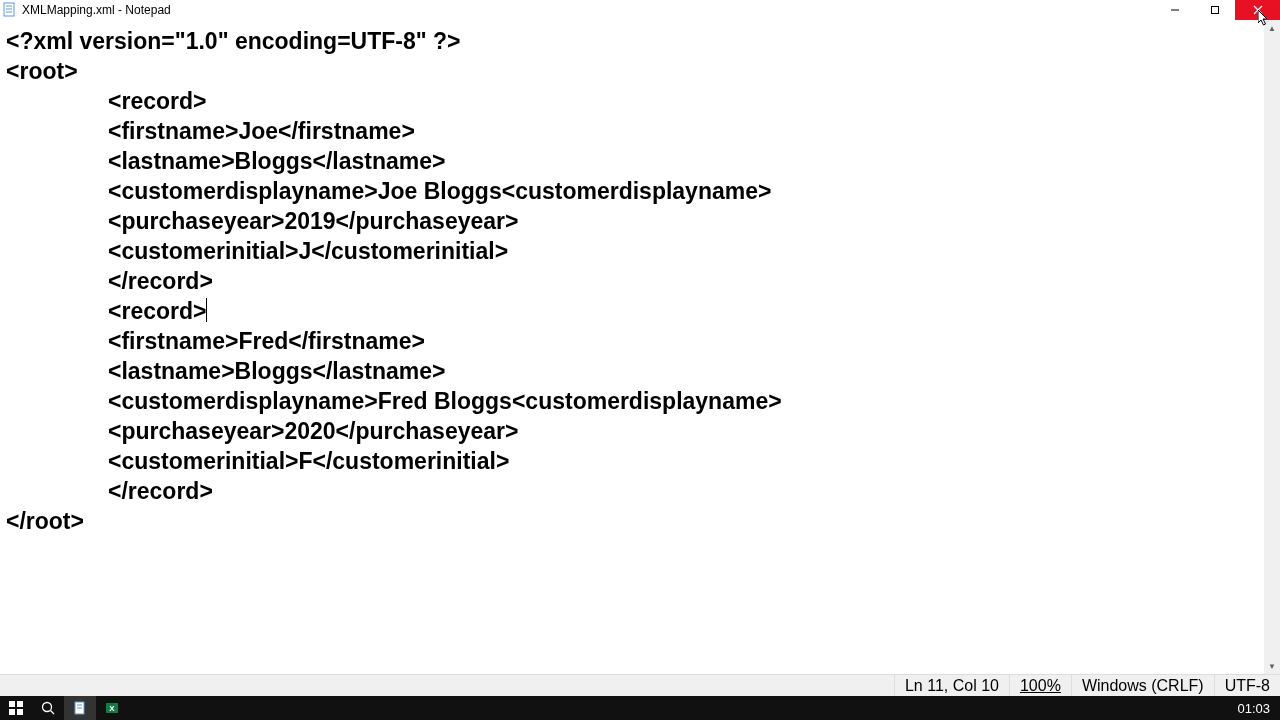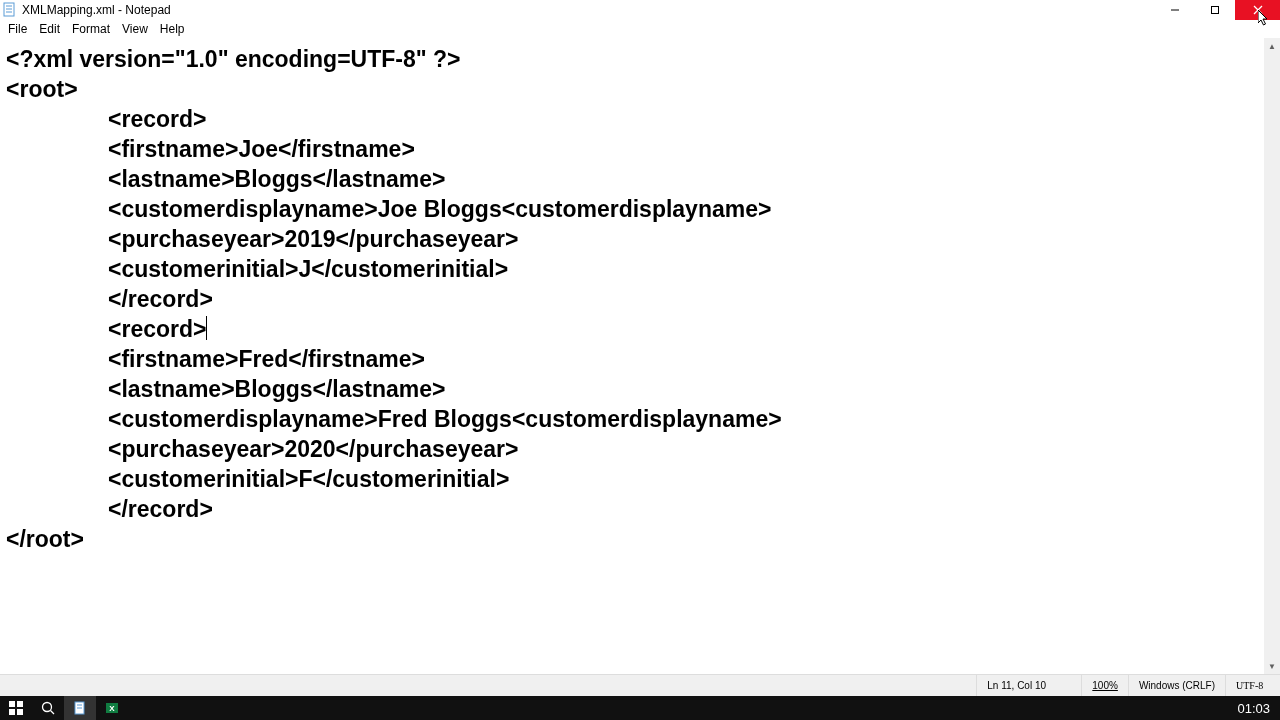--- a/index.html
+++ b/index.html
@@ -14,27 +14,27 @@
   .win-btn.close { background: #e81123; color: #fff; width: 45px; }
   .cursor { position: absolute; width: 12px; height: 18px; pointer-events: none; }
   .menubar { height: 18px; background: #fff; display: flex; align-items: center; font-size: 12px; color: #000; padding-left: 2px; }
   .menu-item { padding: 0 6px; height: 18px; line-height: 18px; }
   .editor-wrap { position: relative; flex: 1 1 auto; display: flex; }
   .editor { flex: 1 1 auto; padding: 6px 4px 0 6px; font-family: "Segoe UI", Tahoma, sans-serif; font-size: 23px; font-weight: 700; line-height: 30px; color: #000; white-space: pre; overflow: hidden; }
   .caret { display: inline-block; width: 0; height: 24px; border-left: 1px solid #000; vertical-align: -3px; margin-left: 0; }
   .vscroll { width: 16px; background: #f0f0f0; display: flex; flex-direction: column; }
   .vscroll .arrow { height: 16px; display: flex; align-items: center; justify-content: center; color: #606060; font-size: 8px; }
   .vscroll .track { flex: 1; }
-  .statusbar { height: 22px; background: #f0f0f0; border-top: 1px solid #ddd; display: flex; align-items: center; font-size: 10px; color: #000; }
+  .statusbar { height: 22px; background: #f0f0f0; border-top: 1px solid #ddd; display: flex; align-items: center; font-size: 16px; color: #000; }
   .statusbar .spacer { flex: 1; }
   .status-cell { padding: 0 10px; height: 22px; line-height: 22px; border-left: 1px solid #ddd; }
   .status-cell.first { border-left: 1px solid #ddd; min-width: 105px; }
   .status-cell.zoom { min-width: 40px; text-decoration: underline; }
   .status-cell.eol { min-width: 85px; }
-  .status-cell.enc { min-width: 55px; font-family: Liberation Serif, serif; }
+  .status-cell.enc { min-width: 55px; }
   .taskbar { position: absolute; left: 0; bottom: 0; width: 1280px; height: 24px; background: #111; display: flex; align-items: center; }
   .task-btn { width: 32px; height: 24px; display: flex; align-items: center; justify-content: center; color: #fff; }
   .task-btn.active { background: #333; }
   .task-btn svg { width: 14px; height: 14px; }
   .task-spacer { flex: 1; }
   .clock { color: #fff; font-size: 13px; padding: 0 10px; }
   .line { display: block; }
   .indent { display: inline-block; width: 102px; }
 </style>
 </head>
@@ -64,27 +64,20 @@
         </svg>
       </div>
     <div class="win-btn close">
         <svg width="10" height="10">
           <line x1="1" y1="1" x2="9" y2="9" stroke="#fff" stroke-width="1.2"></line>
           <line x1="9" y1="1" x2="1" y2="9" stroke="#fff" stroke-width="1.2"></line>
         </svg>
       </div>
   </div>
 
-  <div class="menubar">
-    <div class="menu-item">File</div>
-    <div class="menu-item">Edit</div>
-    <div class="menu-item">Format</div>
-    <div class="menu-item">View</div>
-    <div class="menu-item">Help</div>
-  </div>
 
   <div class="editor-wrap">
     <div class="editor"><span class="line">&lt;?xml version="1.0" encoding=UTF-8" ?&gt;</span><span class="line">&lt;root&gt;</span><span class="line"><span class="indent"></span><span>&lt;record&gt;</span></span><span class="line"><span class="indent"></span><span>&lt;firstname&gt;Joe&lt;/firstname&gt;</span></span><span class="line"><span class="indent"></span><span>&lt;lastname&gt;Bloggs&lt;/lastname&gt;</span></span><span class="line"><span class="indent"></span><span>&lt;customerdisplayname&gt;Joe Bloggs&lt;customerdisplayname&gt;</span></span><span class="line"><span class="indent"></span><span>&lt;purchaseyear&gt;2019&lt;/purchaseyear&gt;</span></span><span class="line"><span class="indent"></span><span>&lt;customerinitial&gt;J&lt;/customerinitial&gt;</span></span><span class="line"><span class="indent"></span><span>&lt;/record&gt;</span></span><span class="line"></span><span class="line"><span class="indent"></span><span>&lt;record&gt;</span><span class="caret"></span></span><span class="line"><span class="indent"></span><span>&lt;firstname&gt;Fred&lt;/firstname&gt;</span></span><span class="line"><span class="indent"></span><span>&lt;lastname&gt;Bloggs&lt;/lastname&gt;</span></span><span class="line"><span class="indent"></span><span>&lt;customerdisplayname&gt;Fred Bloggs&lt;customerdisplayname&gt;</span></span><span class="line"><span class="indent"></span><span>&lt;purchaseyear&gt;2020&lt;/purchaseyear&gt;</span></span><span class="line"><span class="indent"></span><span>&lt;customerinitial&gt;F&lt;/customerinitial&gt;</span></span><span class="line"><span class="indent"></span><span>&lt;/record&gt;</span></span><span class="line"></span><span class="line">&lt;/root&gt;</span></div>
     <div class="vscroll">
       <div class="arrow">▲</div>
       <div class="track"></div>
       <div class="arrow">▼</div>
     </div>
   </div>
 

